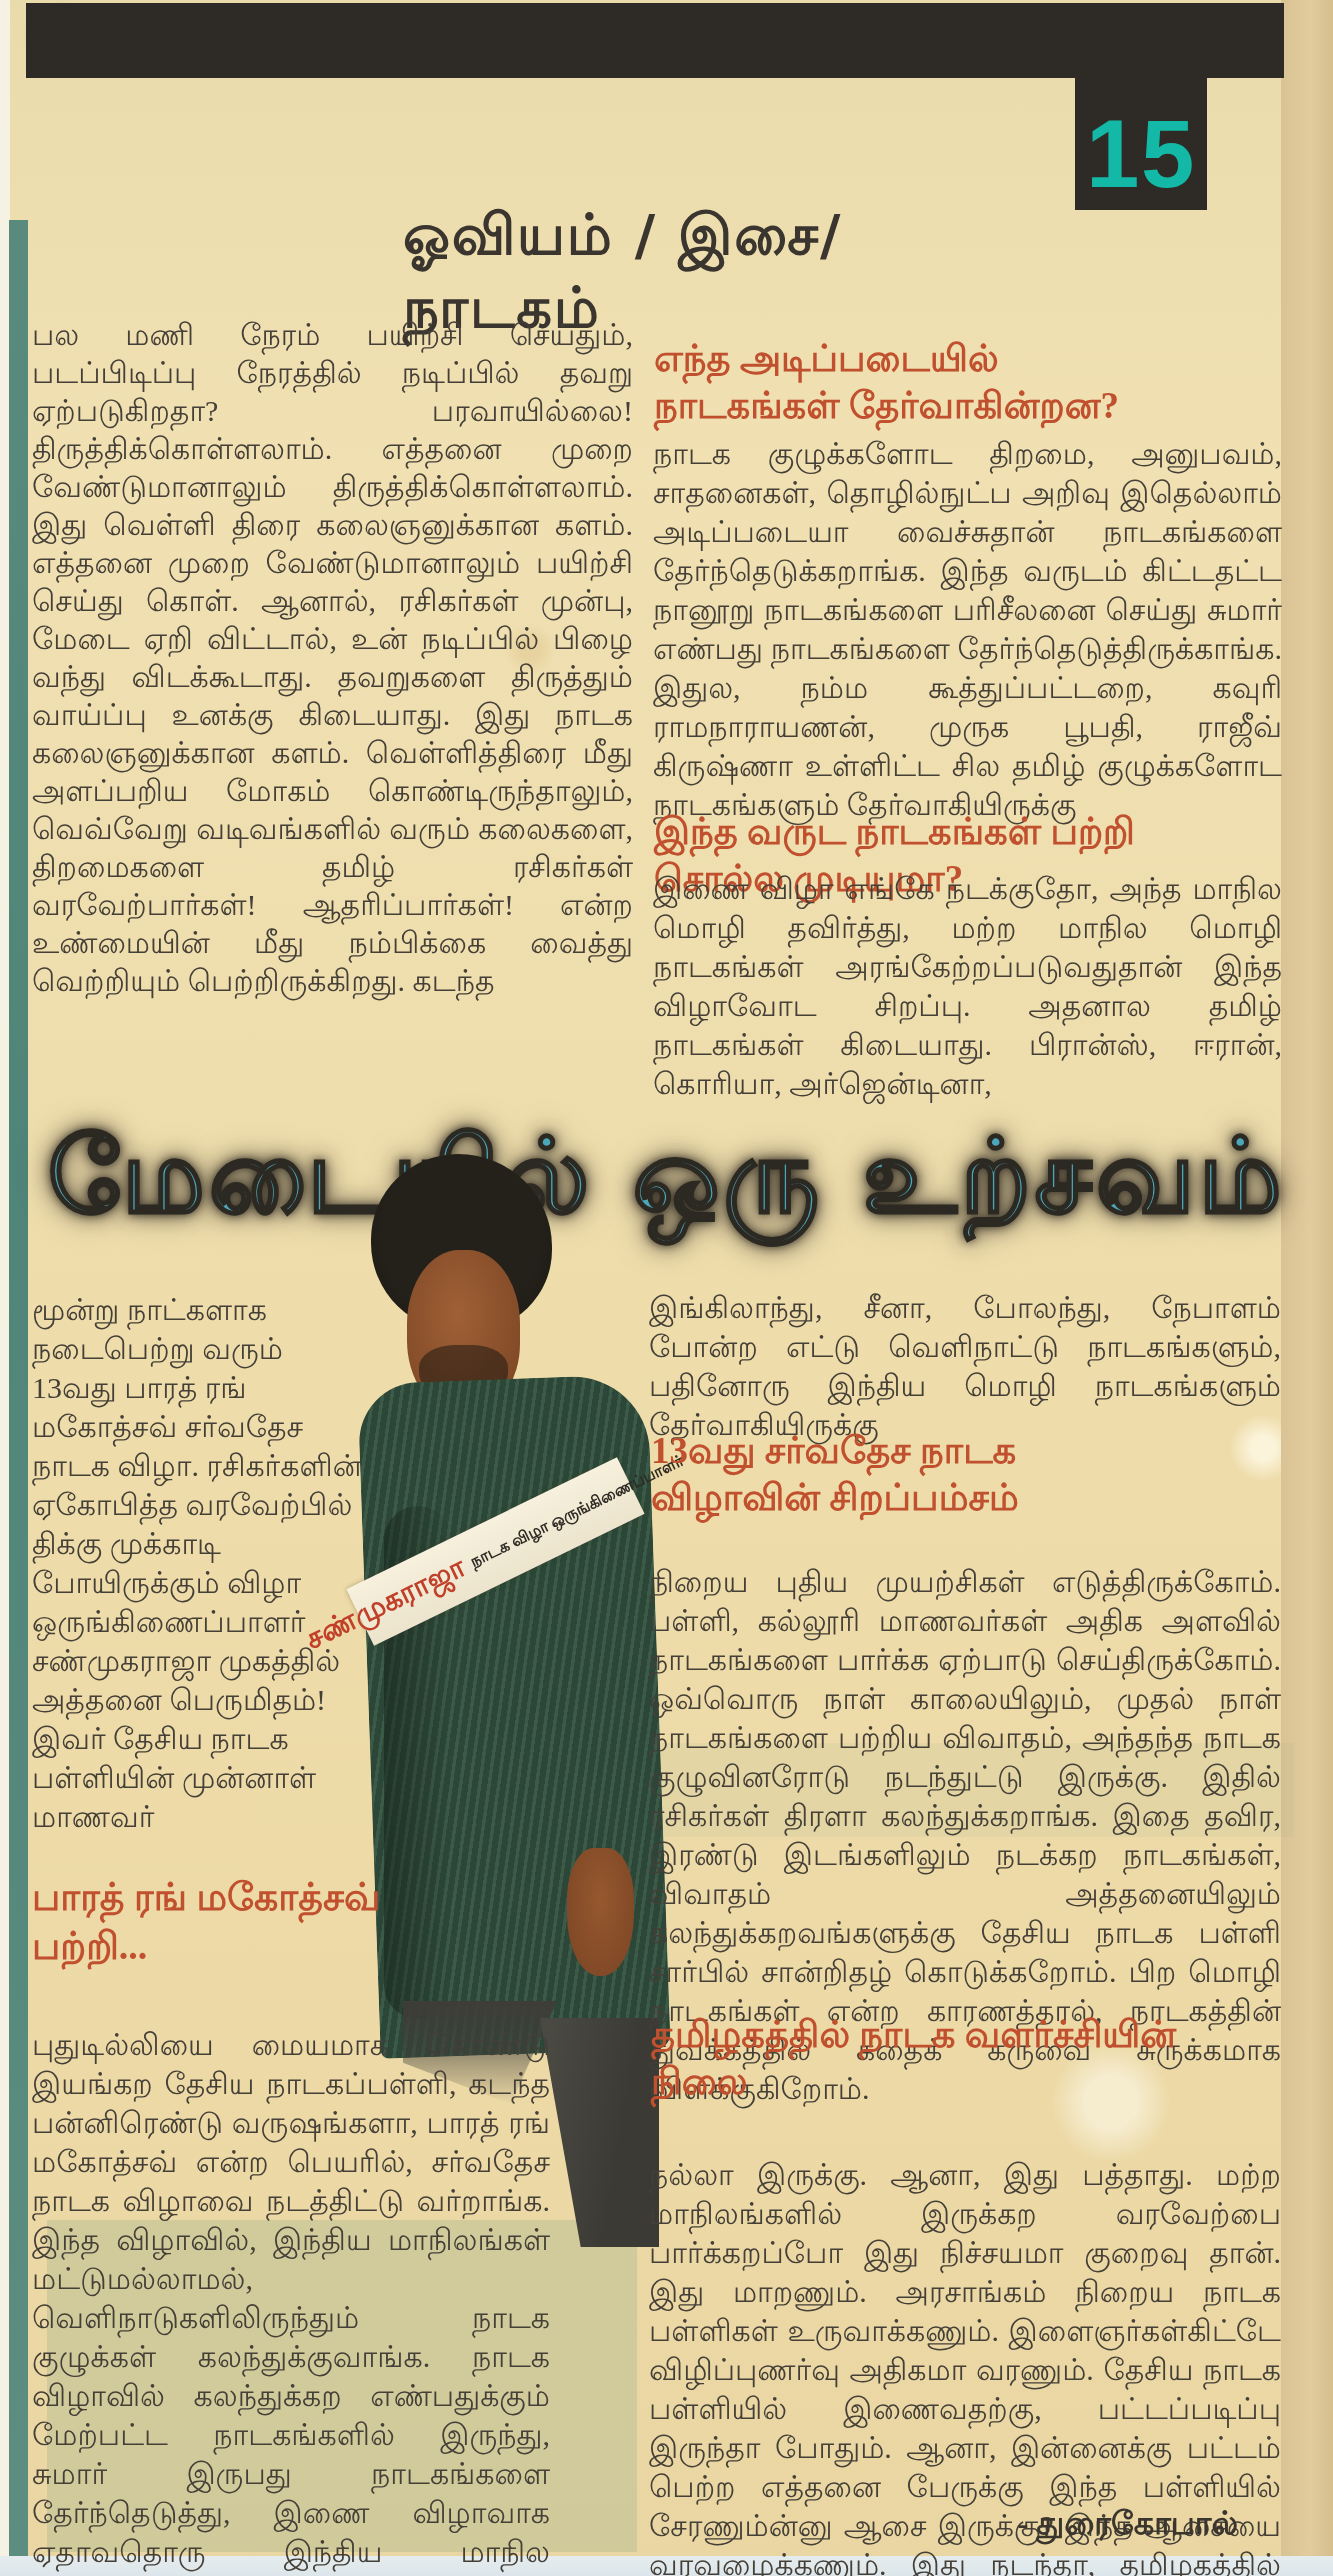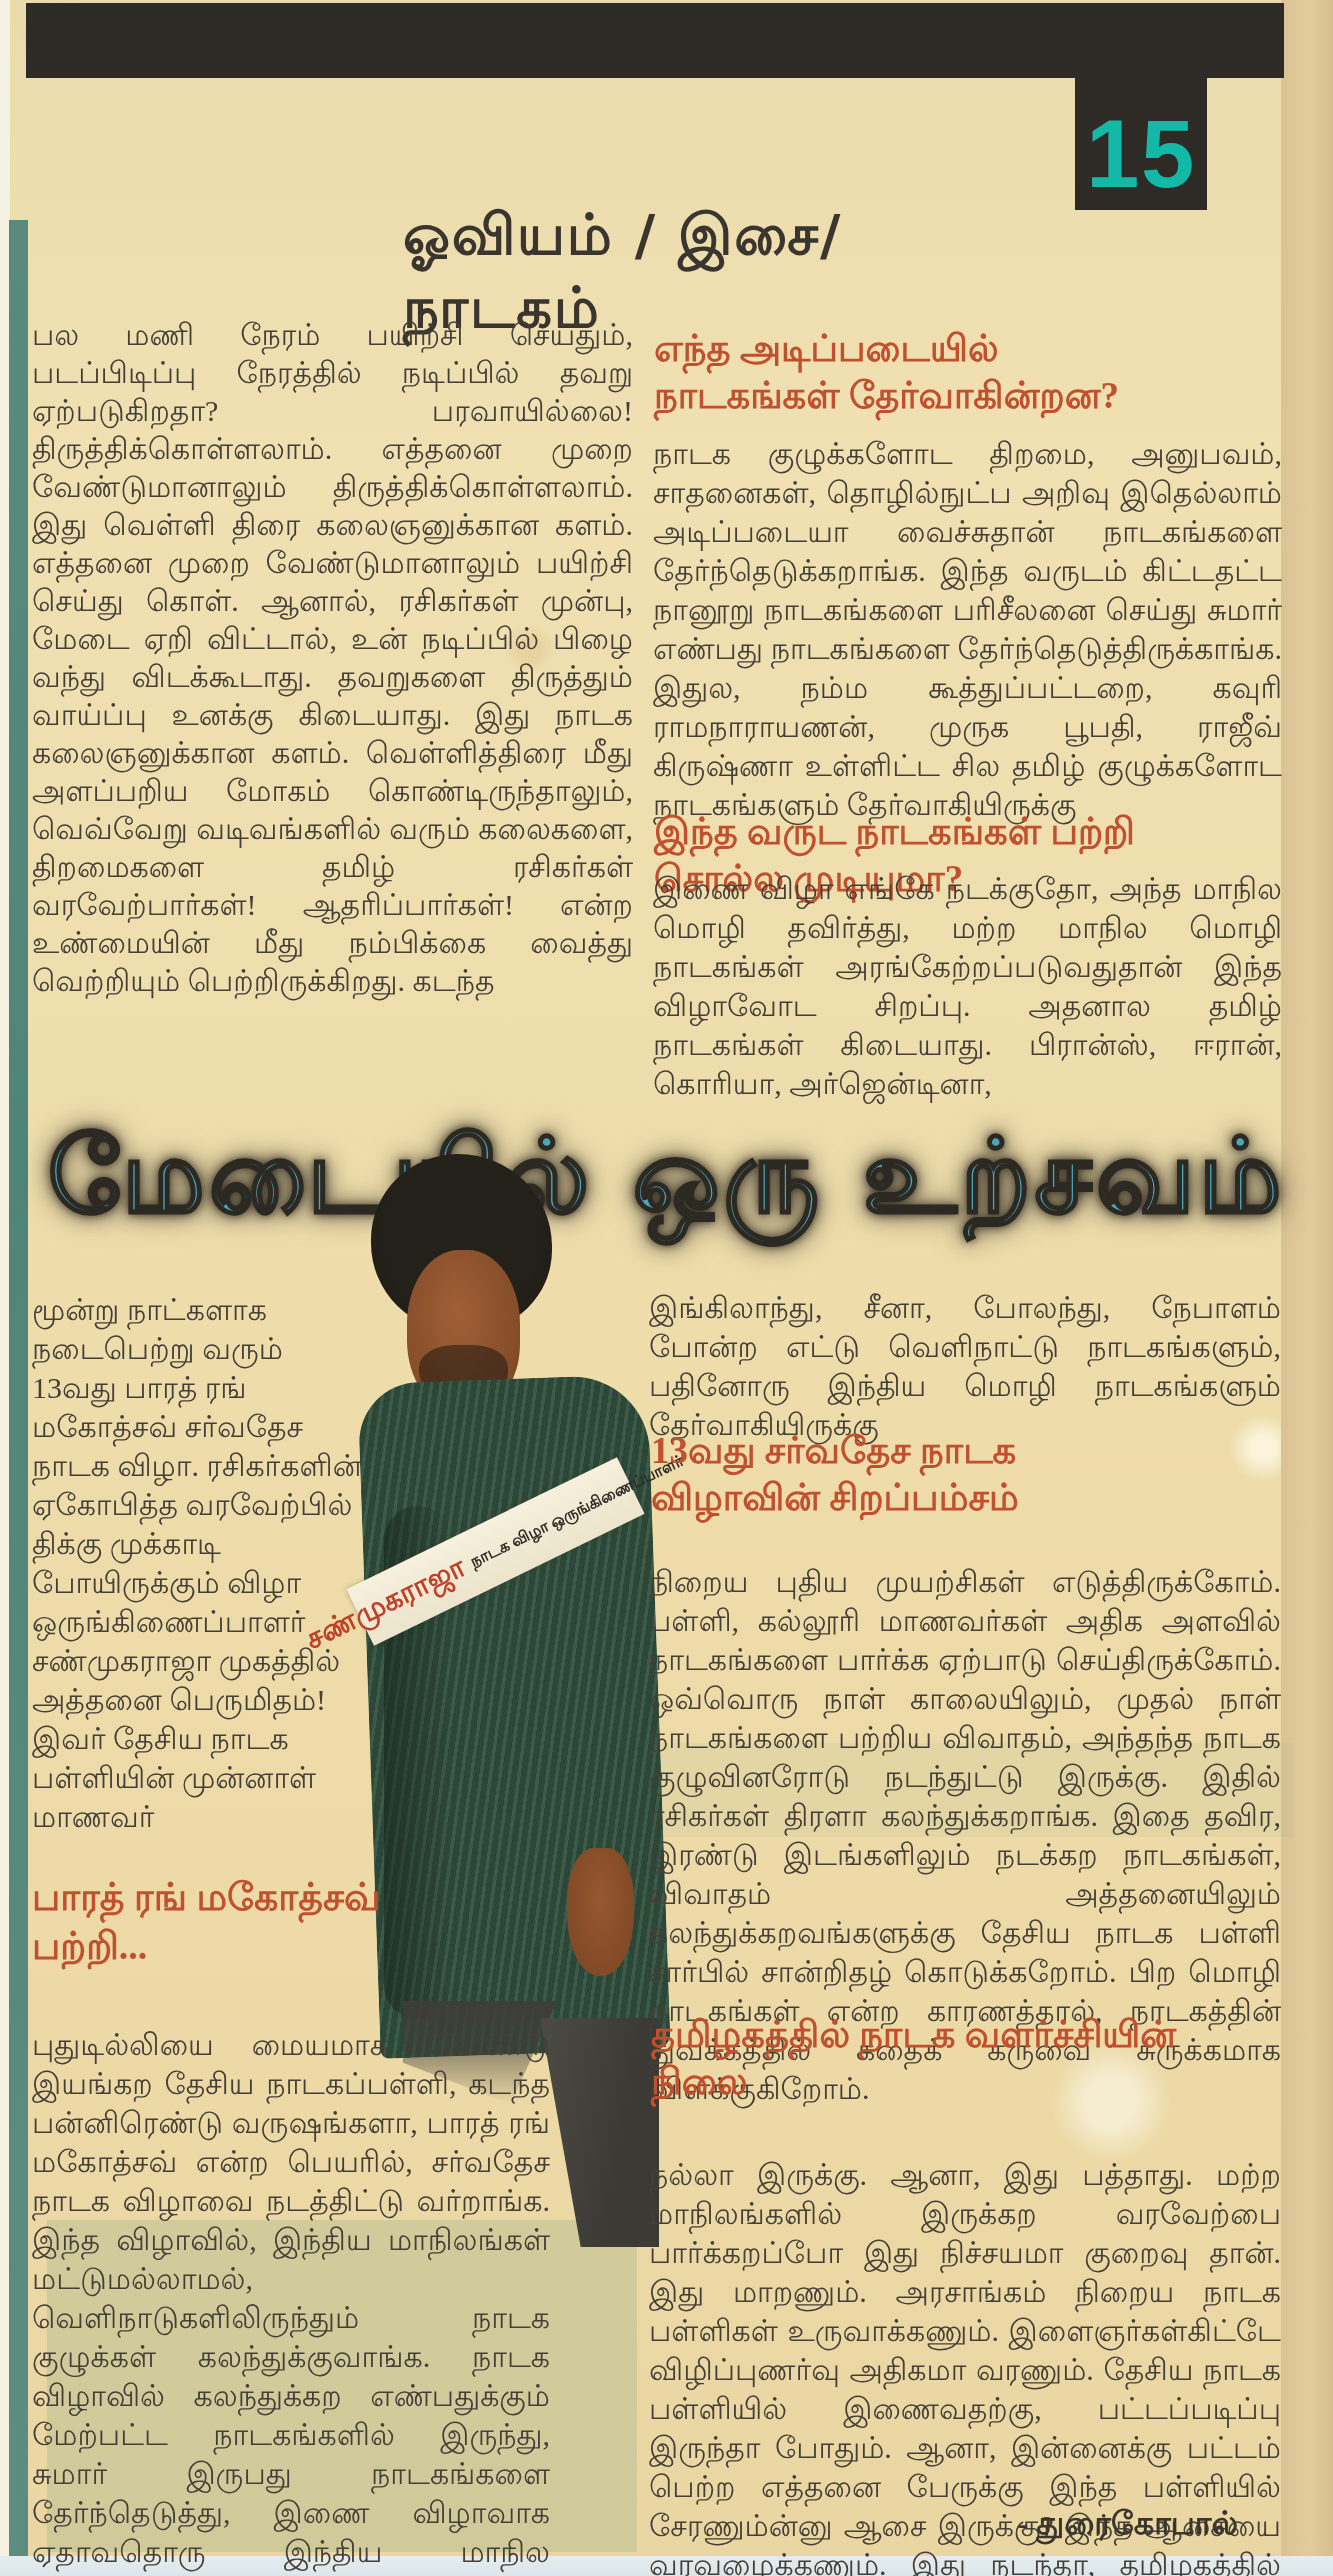--- a/index.html
+++ b/index.html
@@ -24,21 +24,21 @@
   .masthead-band{left:26px;top:3.4px;width:1258px;height:75px;background:#2e2a25;}
   .pageno-box{left:1075px;top:3.4px;width:132px;height:207px;background:#2e2a25;display:flex;align-items:flex-end;justify-content:center;}
   .pageno{color:#14b8a6;font-family:"Liberation Sans",sans-serif;font-weight:bold;font-size:96px;line-height:1;padding-bottom:8.5px;letter-spacing:1.7px;}
   .masthead-title{left:67px;top:82px;width:598px;margin:0;color:#3a362f;font-family:"DejaVu Sans",sans-serif;font-weight:bold;font-size:113px;line-height:1.05;letter-spacing:6.8px;}
   .masthead-subtitle{left:403px;top:202px;width:649px;color:#3a362f;font-family:"DejaVu Sans",sans-serif;font-weight:bold;font-size:56px;letter-spacing:1.7px;}
   
   .body-text{color:#443f37;font-size:30px;line-height:39px;text-align:justify;}
   .body-text.last-left{text-align-last:left;}
   .red-head{color:#c0502e;font-weight:bold;font-size:37px;line-height:47px;font-family:"Liberation Serif",serif;}
   .intro{left:32px;top:316px;width:601px;line-height:38px;}
-  .q1h{left:654px;top:325px;width:513px;}
+  .q1h{left:654px;top:335px;width:513px;}
   .q1b{left:653px;top:434px;width:629px;}
   .q2h{left:654px;top:808px;width:530px;}
   .q2b{left:653px;top:869px;width:629px;}
   
   .headline{
     left:34px;top:1104px;width:1265px;text-align:center;
     font-family:"DejaVu Sans",sans-serif;font-weight:bold;font-size:104px;line-height:1.4;
     color:#4ba6b8;
     -webkit-text-stroke:1.7px #2c2822;
     text-shadow:0 0 8.5px rgba(43,38,30,.95), 0 0 19px rgba(43,38,30,.85), 0 0 31px rgba(43,38,30,.5);

